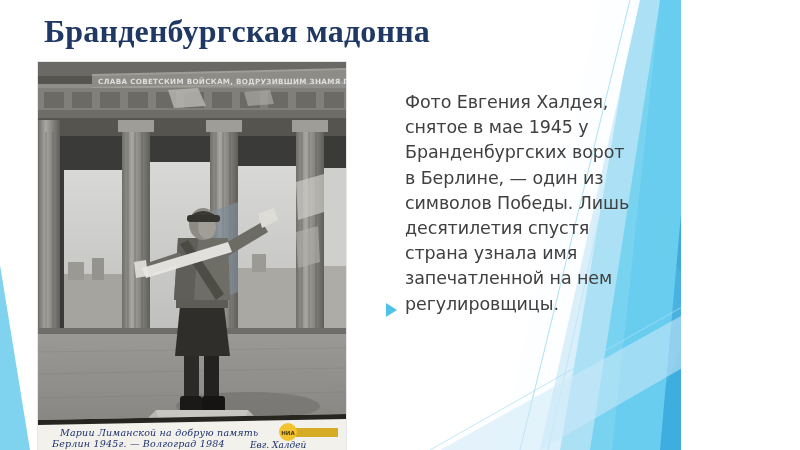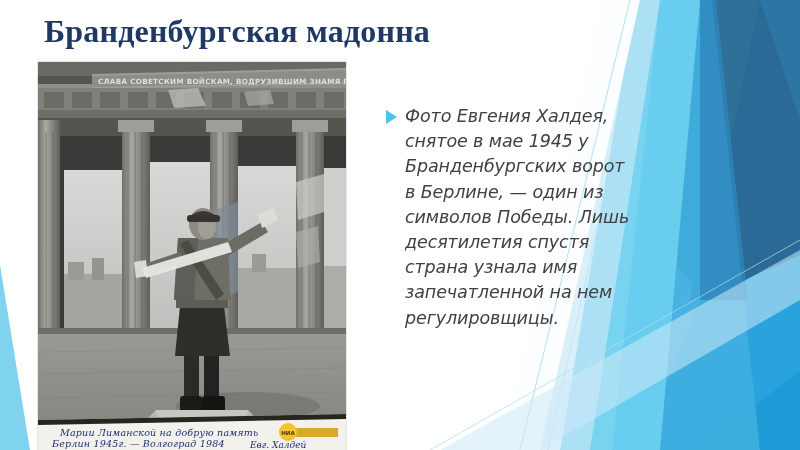--- a/index.html
+++ b/index.html
@@ -2,21 +2,21 @@
 <html><head>
 <meta charset="utf-8">
 <style>
   html, body {
     margin: 0;
     padding: 0;
     background: #ffffff;
   }
   #slide {
     position: relative;
-    width: 800px;
+    width: 681px;
     height: 450px;
     overflow: hidden;
     background: #ffffff;
     font-family: "Liberation Sans", sans-serif;
   }
 
   
   #bg-decoration {
     position: absolute;
     left: 0; top: 0;
@@ -49,25 +49,24 @@
     overflow: hidden;
     background: #8a8a88;
     box-shadow: 0 0 0 1px rgba(0,0,0,0.10);
   }
   #photo-frame svg { display: block; }
 
   
   #body-block {
     position: absolute;
     left: 386px;
-    top: 104px;
+    top: 90px;
     width: 252px;
     display: flex;
-    align-items: flex-start;
-    font-style: italic;
+    align-items: flex-end;
   }
   #bullet-marker {
     flex: 0 0 auto;
     width: 0; height: 0;
     border-top: 7px solid transparent;
     border-bottom: 7px solid transparent;
     border-left: 11px solid #4EC3E8;
     margin-top: 6px;
     margin-right: 8px;
   }

